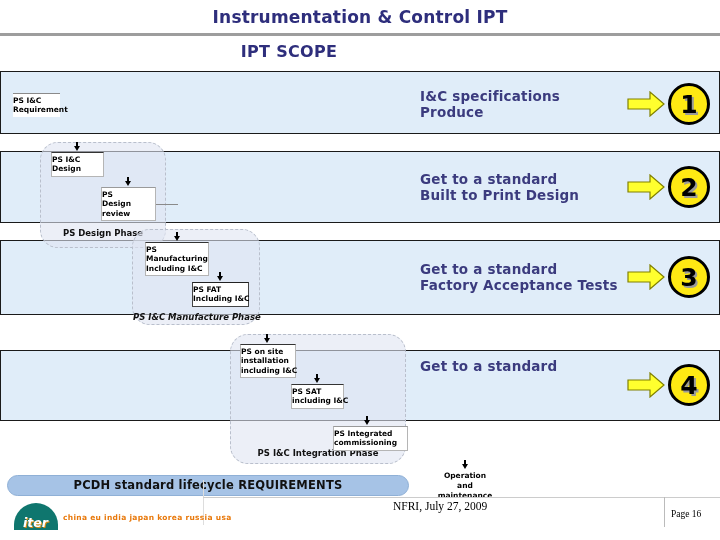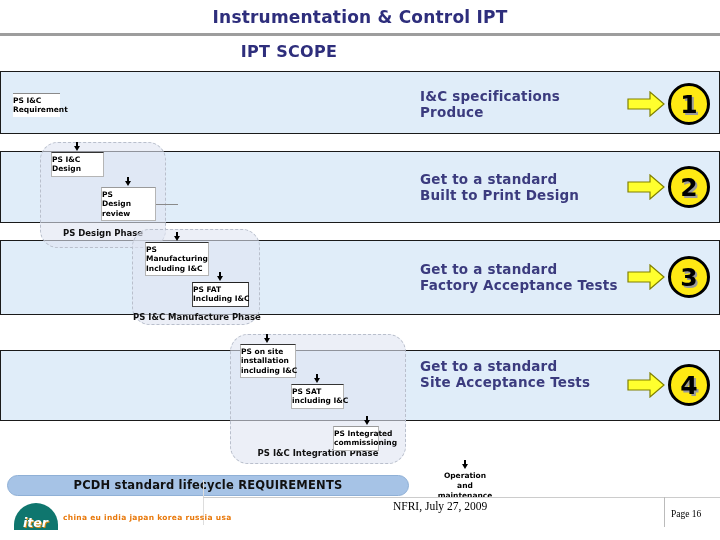--- a/index.html
+++ b/index.html
@@ -20,35 +20,35 @@
   .band.b3{top:240px;height:75px;}
   .band.b4{top:350px;height:71px;}
   
   .phase{position:absolute;background:rgba(223,229,242,.6);border:1px dashed #b9bfcc;border-radius:18px;box-sizing:border-box;}
   .phase.p1{left:40px;top:142px;width:126px;height:106px;}
   .phase.p2{left:132px;top:229px;width:128px;height:96px;}
   .phase.p3{left:230px;top:334px;width:176px;height:130px;}
   .phase-label{position:absolute;left:0;width:100%;text-align:center;
     font-size:8.5px;font-weight:bold;color:#111;white-space:nowrap;}
   .p1 .phase-label{bottom:9px;}
-  .p2 .phase-label{bottom:2px;}
+  .p2 .phase-label{bottom:2px;font-style:italic;}
   .p3 .phase-label{bottom:5px;}
   
   .fbox{position:absolute;background:#fff;color:#000;
     font-size:7.5px;font-weight:bold;line-height:1.25;padding:2px 0;
     border:1px solid #b5b5b5;border-top:1.5px solid #333;box-sizing:border-box;white-space:nowrap;}
   .fbox div{white-space:nowrap;}
   .bx-req{left:13px;top:93px;width:47px;border:none;border-top:1px solid #8a8a8a;}
   .bx-design{left:51px;top:152px;width:53px;}
   .bx-review{left:101px;top:187px;width:55px;border-top:1px solid #9a9a9a;}
   .bx-manu{left:145px;top:242px;width:64px;}
   .bx-fat{left:192px;top:282px;width:57px;border:1px solid #444;border-top:1.5px solid #222;}
   .bx-onsite{left:240px;top:344px;width:56px;}
   .bx-sat{left:291px;top:384px;width:53px;}
-  .bx-comm{left:333px;top:426px;width:46px;border-top:1px solid #9a9a9a;}
+  .bx-comm{left:333px;top:426px;width:75px;border-top:1px solid #9a9a9a;}
   
   .marker{position:absolute;width:0;height:0;border-left:3px solid transparent;
     border-right:3px solid transparent;border-top:5px solid #000;}
   .marker::before{content:"";position:absolute;left:-1px;top:-9px;width:2px;height:5px;background:#000;}
   .mk-design{left:74px;top:146px;}
   .mk-review{left:125px;top:181px;}
   .mk-manu{left:174px;top:236px;}
   .mk-fat{left:217px;top:276px;}
   .mk-onsite{left:264px;top:338px;}
   .mk-sat{left:314px;top:378px;}
@@ -178,21 +178,20 @@
     <div>Get to a standard</div>
     <div>Factory Acceptance Tests</div>
   </div>
   <svg class="blockarrow ba3" viewBox="0 0 38 26">
     <polygon points="1,8 23,8 23,1 37,13 23,25 23,18 1,18" fill="#ffff2e" stroke="#808000" stroke-width="1.2"></polygon>
   </svg>
   <div class="stepcircle sc3">3</div>
 
   <div class="steplabel sl4">
     <div>Get to a standard</div>
-    <div>Site Acceptance Tests</div>
   </div>
   <svg class="blockarrow ba4" viewBox="0 0 38 26">
     <polygon points="1,8 23,8 23,1 37,13 23,25 23,18 1,18" fill="#ffff2e" stroke="#808000" stroke-width="1.2"></polygon>
   </svg>
   <div class="stepcircle sc4">4</div>
 
   <div class="banner">PCDH standard lifecycle REQUIREMENTS</div>
   <div class="operation">
     <div>Operation</div>
     <div>and</div>

